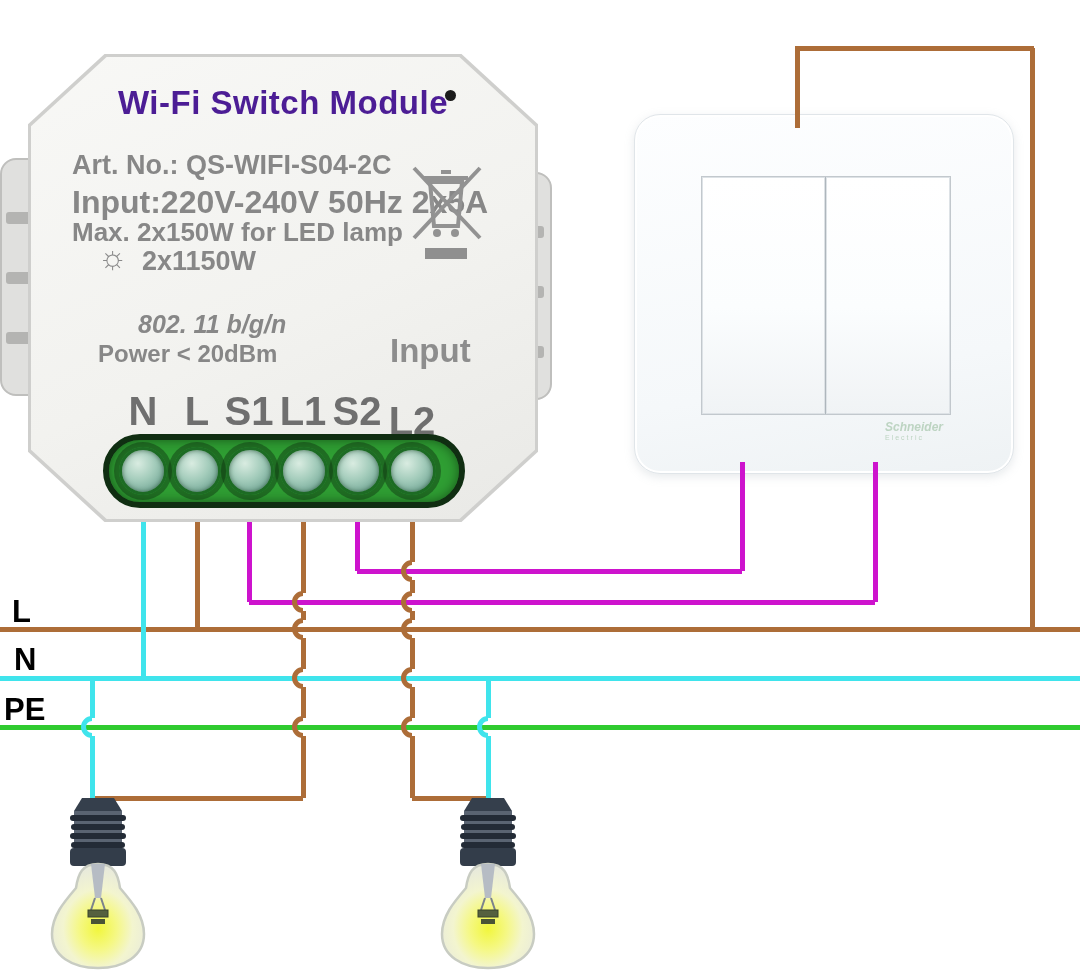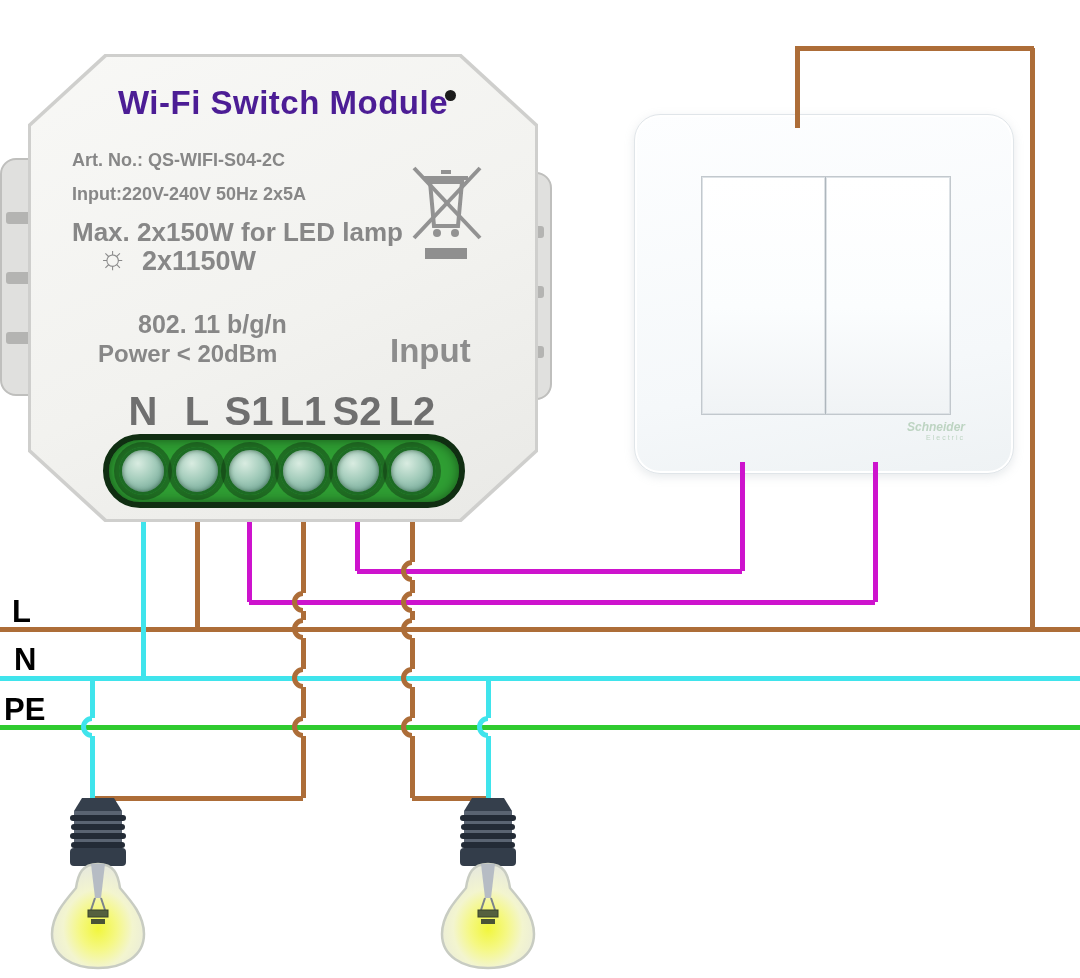--- a/index.html
+++ b/index.html
@@ -9,38 +9,38 @@
   
   .module-shell{position:absolute;left:28px;top:54px;width:510px;height:468px;z-index:6;
     clip-path:polygon(15% 0,85% 0,100% 15%,100% 85%,85% 100%,15% 100%,0 85%,0 15%);
     background:#cfcfcd;}
   .module-body{position:absolute;left:3px;top:3px;right:3px;bottom:3px;
     clip-path:polygon(15% 0,85% 0,100% 15%,100% 85%,85% 100%,15% 100%,0 85%,0 15%);
     background:linear-gradient(155deg,#f8f8f6 0%,#f2f2ef 55%,#e9e9e6 100%);}
   .module-title{position:absolute;left:0;top:30px;width:100%;text-align:center;
     font-size:33px;font-weight:bold;color:#4c1d95;letter-spacing:.5px;}
   .spec{position:absolute;color:#878787;font-weight:bold;white-space:nowrap;}
-  .spec-art{left:44px;top:96px;font-size:18px;}
-  .spec-input{left:44px;top:130px;font-size:18px;}
+  .spec-art{left:44px;top:96px;font-size:27px;}
+  .spec-input{left:44px;top:130px;font-size:32px;}
   .spec-max{left:44px;top:163px;font-size:26px;}
   .lamp-glyph{left:70px;top:185px;font-size:32px;color:#8a8a8a;}
   .spec-lamp{left:114px;top:192px;font-size:27px;}
   .spec-wifi{left:42px;top:225px;font-size:26px;}
-  .spec-std{left:110px;top:256px;font-size:25px;}
+  .spec-std{left:110px;top:256px;font-size:25px;font-style:italic;}
   .spec-power{left:44px;top:286px;font-size:24px;margin-left:26px;}
   .module-dot{position:absolute;left:417px;top:36px;width:11px;height:11px;border-radius:50%;
     background:#1b1b1b;}
   .weee{position:absolute;left:372px;top:110px;}
   .ce-mark{position:absolute;left:366px;top:204px;font-size:55px;font-weight:bold;color:#8d8d8d;
     letter-spacing:9px;}
   .rohs-mark{position:absolute;left:362px;top:278px;font-size:33px;font-weight:bold;color:#8d8d8d;}
 
   .term-label{position:absolute;top:337px;width:64px;text-align:center;
     font-size:40px;font-weight:bold;color:#6f6f6f;line-height:1;}
-  .t0{left:83px;}.t1{left:137px;}.t2{left:189px;}.t3{left:243px;}.t4{left:297px;}.t5{left:352px;}
+  .t0{left:83px;}.t1{left:137px;}.t2{left:189px;}.t3{left:243px;}.t4{left:297px;}.t5{left:352px;margin-top:10px;}
 
   .term-block{position:absolute;left:75px;top:380px;width:362px;height:74px;border-radius:37px;
     background:#2f9e33;border:6px solid #102e12;box-sizing:border-box;
     box-shadow:inset 0 0 12px rgba(0,20,0,.5);}
   .screw{position:absolute;top:7px;width:48px;height:48px;border-radius:50%;box-sizing:border-box;
     background:radial-gradient(circle at 38% 32%,#d9ece1 0%,#a2cbba 45%,#7cae9d 75%,#659a84 100%);
     border:3px solid #1d6b24;
     box-shadow:0 0 0 5px rgba(13,48,16,.45), inset 0 0 5px rgba(10,40,15,.55);}
   .s0{left:10px;}.s1{left:64px;}.s2{left:117px;}.s3{left:171px;}.s4{left:225px;}.s5{left:279px;}
 
@@ -58,21 +58,21 @@
     background:linear-gradient(170deg,#fdfeff 0%,#f5f8fa 70%,#eef2f4 100%);
     border:1px solid #e0e5e9;z-index:3;
     box-shadow:0 3px 10px rgba(160,170,180,.25), inset 0 0 0 2px #ffffff;}
   .switch-buttons{position:absolute;left:66px;top:61px;width:248px;height:237px;
     border:1px solid #c2c8cd;background:#eef1f3;}
   .switch-btn{position:absolute;top:0;height:100%;width:50%;box-sizing:border-box;
     background:linear-gradient(180deg,#ffffff 0%,#fbfdfe 55%,#f0f3f5 100%);
     box-shadow:inset 0 0 0 1px #dde2e6;}
   .btn-left{left:0;border-right:1px solid #aeb6bc;}
   .btn-right{right:0;}
-  .brand{position:absolute;left:250px;top:306px;width:80px;text-align:right;color:#bdd4c2;line-height:1.1;}
+  .brand{position:absolute;left:250px;top:306px;width:80px;text-align:left;color:#bdd4c2;line-height:1.1;}
   .brand-name{font-size:12px;font-weight:bold;font-style:italic;}
   .brand-sub{font-size:7px;letter-spacing:2px;}
 
   
   .bus-label{position:absolute;z-index:8;color:#000;font-weight:bold;font-size:31px;}
   .lbl-l{left:12px;top:594px;}
   .lbl-n{left:14px;top:642px;}
   .lbl-pe{left:4px;top:692px;}
 
   

